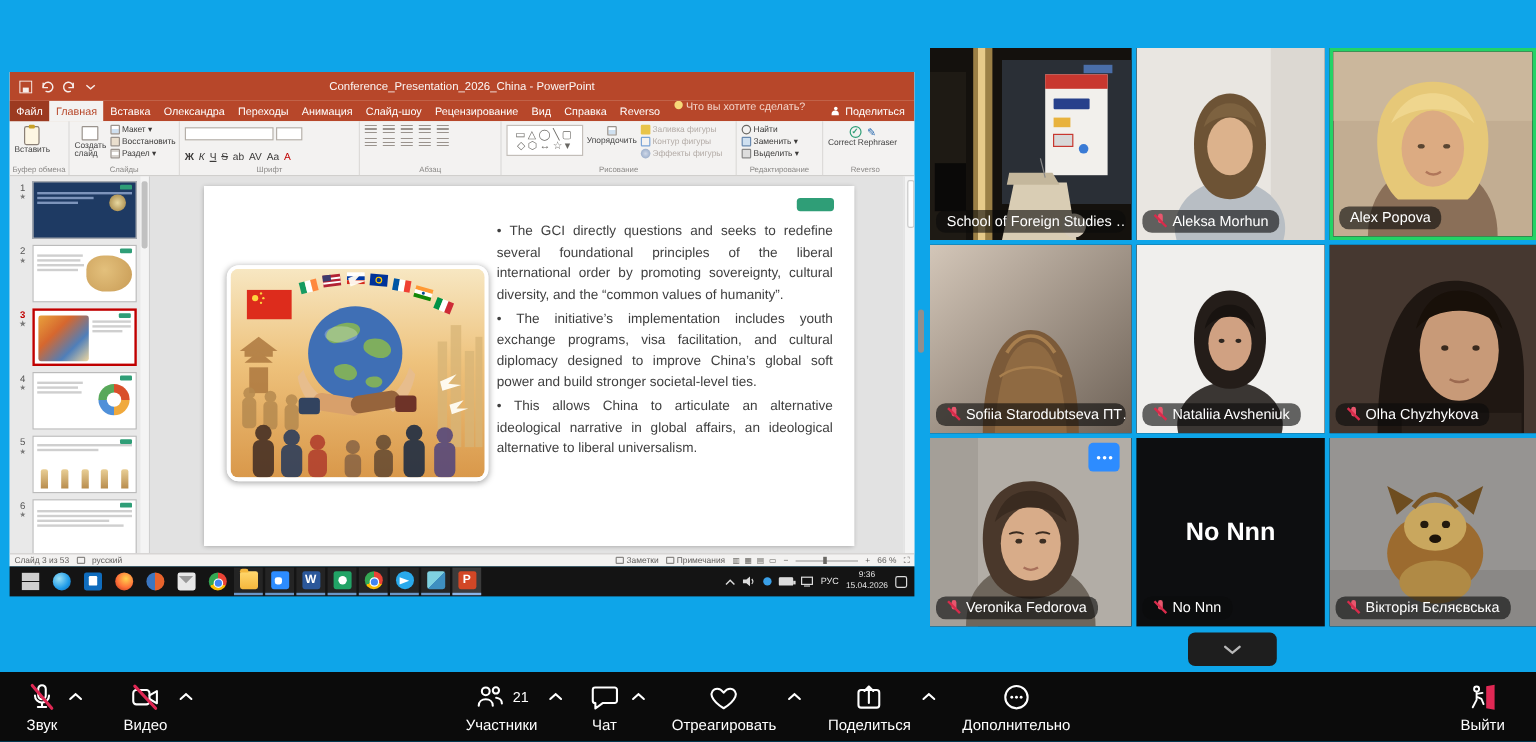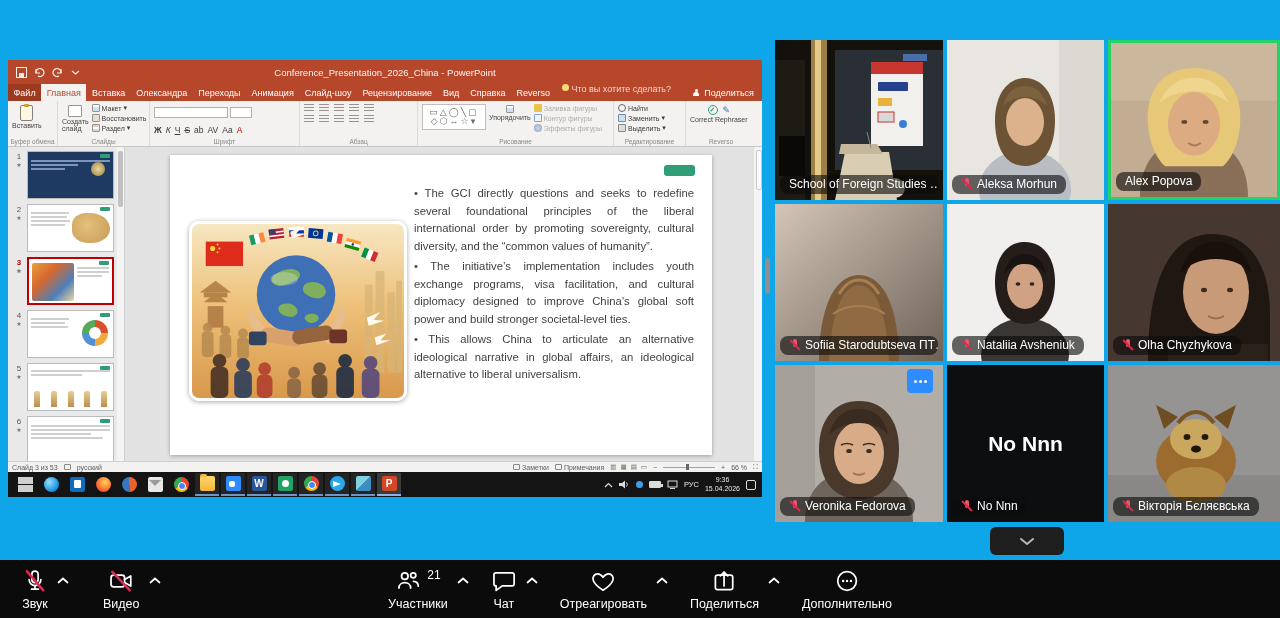--- a/index.html
+++ b/index.html
@@ -165,21 +165,21 @@
 
   
   .zoom-toolbar{position:absolute;left:0;top:560px;width:1280px;height:58px;background:#0b0b0b;display:flex;align-items:center;}
   .tbgroup{display:flex;align-items:center;}
   .tbgroup.left{padding-left:20px;gap:30px;}
   .tbgroup.center{position:absolute;left:50%;transform:translateX(-50%);gap:18px;}
   .tbgroup.right{margin-left:auto;padding-right:24px;}
   .tbwrap{display:flex;align-items:center;}
   .tbitem{display:flex;flex-direction:column;align-items:center;background:none;border:none;color:#fff;
           font-family:inherit;font-size:12.5px;gap:3px;padding:4px 2px;}
-  .icorow{display:flex;align-items:flex-start;gap:6px;height:26px;}
+  .icorow{display:flex;align-items:center;gap:6px;height:26px;}
   .pcount{font-size:12px;color:#fff;}
   .tbchev{background:none;border:none;padding:2px;margin:0 0 18px 5px;display:flex;}
 </style>
 </head>
 <body>
 
 <div class="stage">
 
   <div class="ppt">
 
@@ -937,15 +937,29 @@
                 <circle cx="8.4" cy="12" r="1.1" fill="#fff"></circle>
                 <circle cx="12" cy="12" r="1.1" fill="#fff"></circle>
                 <circle cx="15.6" cy="12" r="1.1" fill="#fff"></circle>
               </svg>
             </span>
           <span>Дополнительно</span>
         </button>
       </div>
     </div>
 
+    <div class="tbgroup right">
+      <button class="tbitem">
+        <span class="icorow">
+            <svg width="26" height="26" viewBox="0 0 26 24">
+              <path d="M16.5 2.8l7-1.2v20.8l-7-1.2z" fill="#e02854"></path>
+              <g fill="none" stroke="#fff" stroke-width="1.6" stroke-linecap="round" stroke-linejoin="round">
+                <circle cx="8.5" cy="5.2" r="2.1"></circle>
+                <path d="M8.5 8.2v6l-3.2 6.2M8.5 11.5l4 1.8 1.8 4.4M8.6 9.2l4.8-.8"></path>
+              </g>
+            </svg>
+          </span>
+        <span>Выйти</span>
+      </button>
+    </div>
   </div>
 
 </div>
 
 </body></html>

